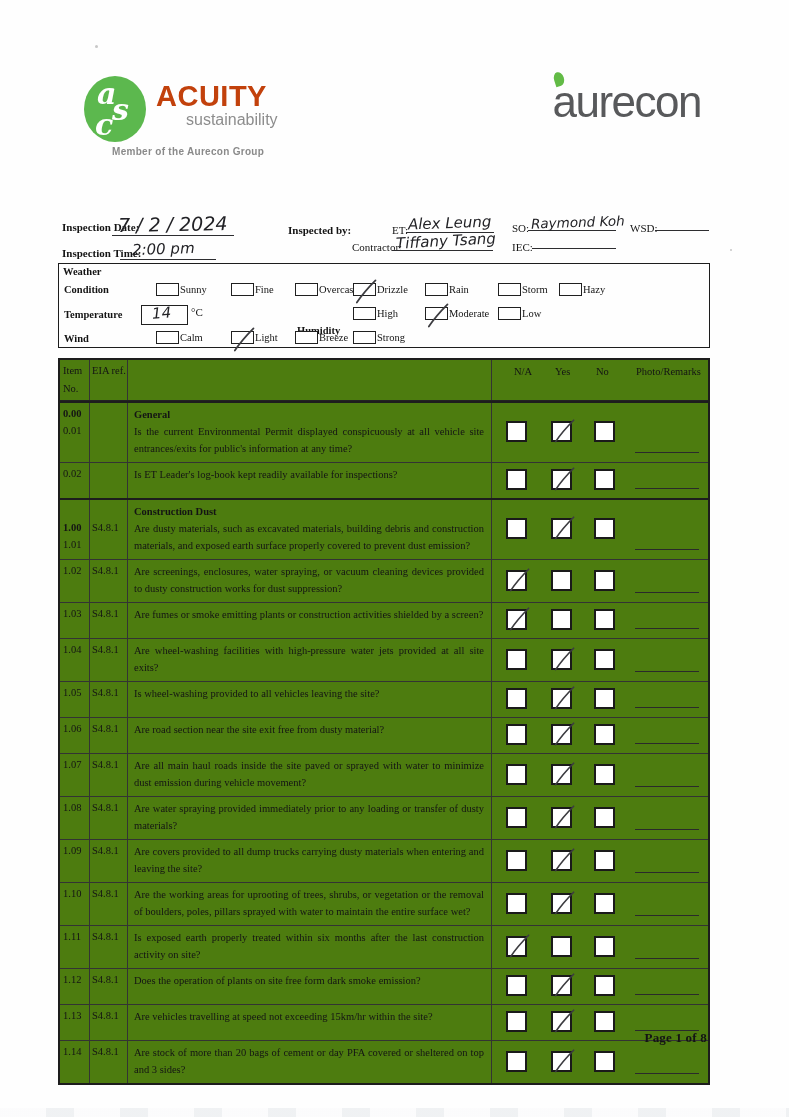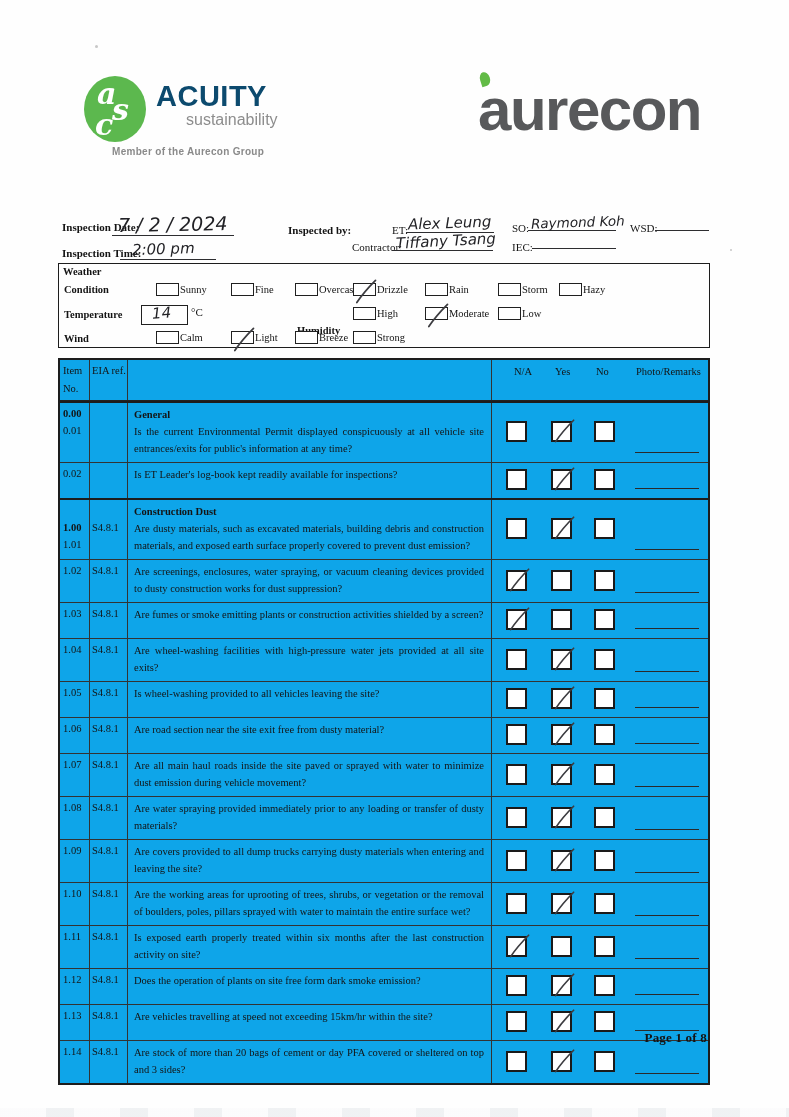--- a/index.html
+++ b/index.html
@@ -20,22 +20,22 @@
   .ml.l-c { left:11px; top:34px; font-size:30px; }
   .acuity-name { position:absolute; left:72px; top:6px;
     font-family:"Liberation Sans", sans-serif; font-weight:bold;
     font-size:29px; letter-spacing:0.5px; }
   .acuity-tag { position:absolute; left:102px; top:37px;
     font-family:"Liberation Sans", sans-serif; font-size:16px; color:#8d8d8d; }
   .acuity-member { position:absolute; left:28px; top:72px;
     font-family:"Liberation Sans", sans-serif; font-size:10px; font-weight:bold;
     color:#8a8a8a; letter-spacing:0.3px; }
   .aurecon { position:absolute; right:88px; top:80px; height:60px; }
-  .aurecon-word { font-family:"Liberation Sans", sans-serif; font-weight:bold;
-    font-size:60px; letter-spacing:-1.5px; line-height:1; }
+  .aurecon-word { font-family:"Liberation Sans", sans-serif; font-weight:normal;
+    font-size:44px; letter-spacing:-1.5px; line-height:1; }
   .aurecon-leaf { position:absolute; left:2px; top:-8px; width:10px; height:14px;
     border-radius:50% 50% 50% 0; transform:rotate(-18deg); }
   
   .contract-line { position:absolute; left:0; right:0; top:158px; text-align:center;
     font-weight:bold; font-size:14.5px; letter-spacing:-0.1px; }
   .form-title { position:absolute; left:0; right:0; top:190px; text-align:center;
     font-family:"Liberation Sans", sans-serif; font-weight:bold; font-size:13.5px;
     letter-spacing:0.2px; }
   
   .lbl { position:absolute; font-size:11px; font-weight:bold; white-space:nowrap; }
@@ -48,21 +48,21 @@
   .weather .wlbl { position:absolute; font-size:10.5px; font-weight:bold; }
   .wopt { position:absolute; display:flex; align-items:center; height:14px; }
   .wbox { width:23px; height:13px; border:1.5px solid #202020; position:relative;
     flex:none; background:#fff; }
   .wbox svg, .tbox svg { position:absolute; left:-3px; top:-6px; overflow:visible; }
   .wopt .wtxt { font-size:10.5px; margin-left:1px; }
   .temp-box { position:absolute; width:47px; height:20px; border:1.6px solid #202020; }
   .temp-unit { position:absolute; font-size:11px; }
   
   .tbl { position:absolute; left:58px; top:358px; width:652px;
-    border:2px solid #1d1d1d; background:#0ea5e9; }
+    border:2px solid #1d1d1d; background:#4d7c0f; }
   .trow { display:flex; border-top:1px solid #333; min-height:36px; }
   .trow.hdr { border-top:none; min-height:37px; border-bottom:1px solid #222; }
   .trow.thick { border-top:2px solid #1d1d1d; }
   .c-item { width:30px; flex:none; border-right:1px solid #333;
     padding:2px 1px 2px 3px; font-size:10.5px; line-height:1.65; }
   .c-eia { width:38px; flex:none; border-right:1px solid #333;
     padding:2px 1px 2px 2px; font-size:10.5px; line-height:1.65; }
   .c-q { width:364px; flex:none; border-right:1px solid #333;
     padding:3px 7px 5px 6px; font-size:10.5px; line-height:1.62;
     text-align:justify; }
@@ -92,21 +92,21 @@
 <body>
 
 <div class="page">
 
   <div class="acuity">
     <div class="acuity-mark" id="acuity-mark" style="background: rgb(92, 184, 78);">
       <span class="ml l-a">a</span>
       <span class="ml l-s">s</span>
       <span class="ml l-c">c</span>
     </div>
-    <div class="acuity-name" id="acuity-name" style="color: #0c4a6e;">ACUITY</div>
+    <div class="acuity-name" id="acuity-name" style="color: #c2410c;">ACUITY</div>
     <div class="acuity-tag">sustainability</div>
     <div class="acuity-member">Member of the Aurecon Group</div>
   </div>
 
   <div class="aurecon">
     <div class="aurecon-leaf" id="aurecon-leaf" style="background: rgb(98, 187, 70);"></div>
     <div class="aurecon-word" id="aurecon-word" style="color: rgb(88, 89, 91);">aurecon</div>
   </div>
 
 

